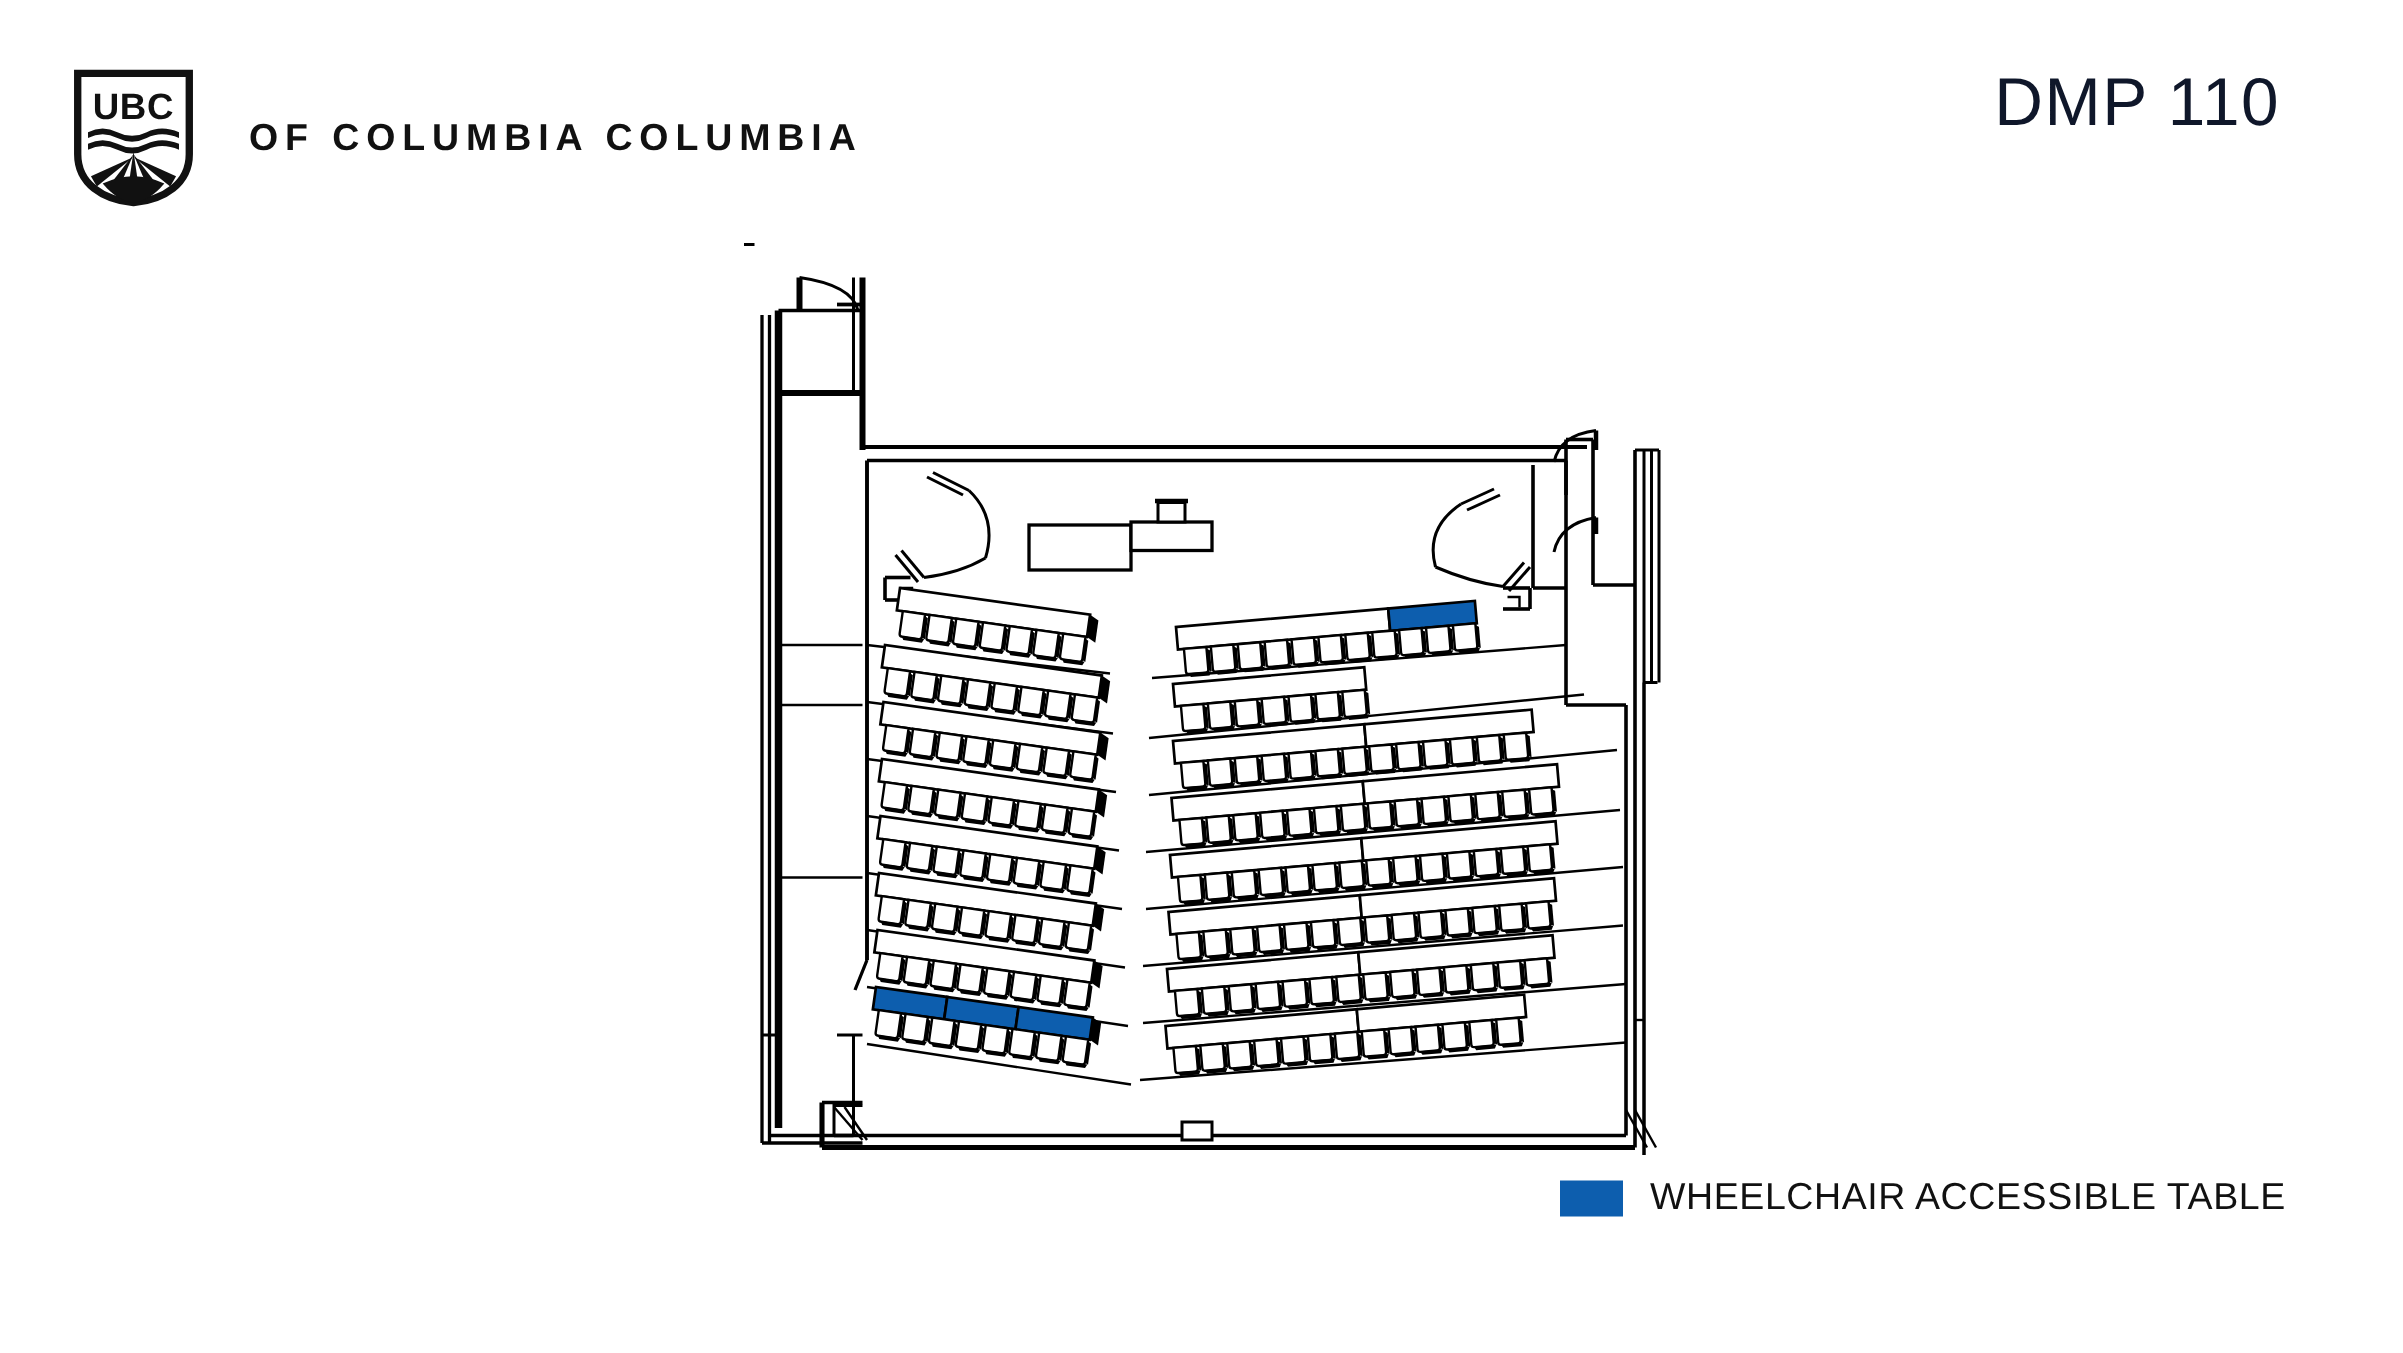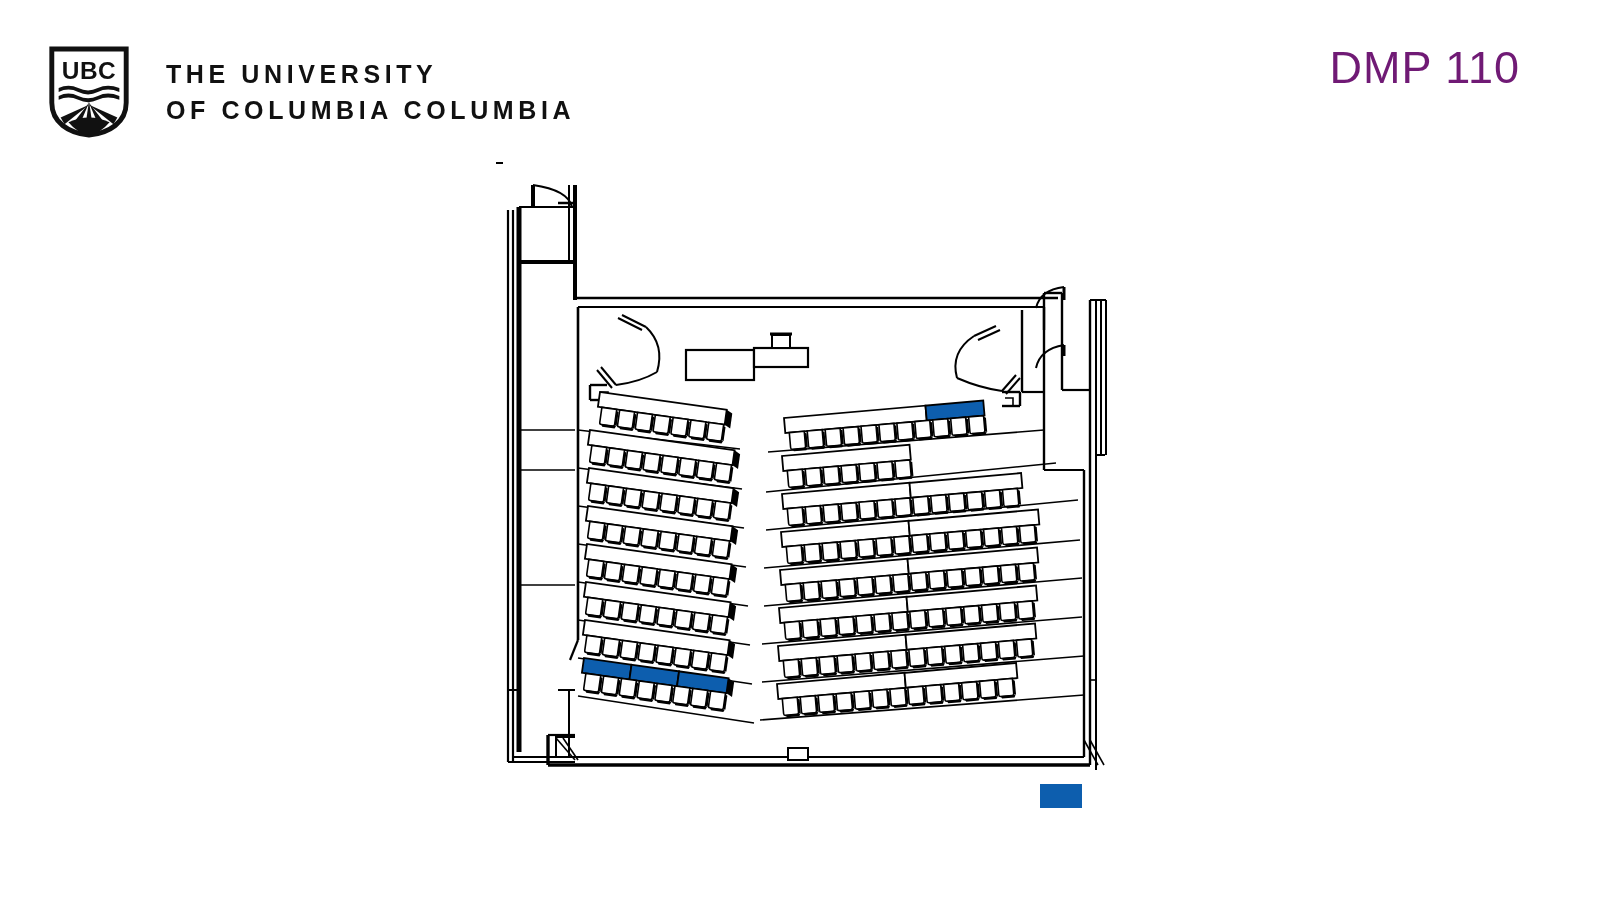--- a/index.html
+++ b/index.html
@@ -15,21 +15,21 @@
   #crest{width:82px;height:92px;display:block;}
   #wordmark{margin-left:36px;display:flex;flex-direction:column;justify-content:center;}
   .wm-line{
     font-family:"Liberation Sans", sans-serif;
     font-weight:bold;font-size:25px;letter-spacing:4.6px;
     line-height:36px;color:#111111;white-space:nowrap;
   }
   #room-title{
     position:absolute;right:82px;top:42px;
     font-family:"Liberation Sans", sans-serif;
-    font-size:45px;font-weight:400;letter-spacing:1px;color:#701a75;
+    font-size:45px;font-weight:400;letter-spacing:1px;color:#0f172a;
     white-space:nowrap;
     margin-left:44px;
   }
   
   #plan-wrap{position:absolute;left:0;top:0;width:1602px;height:902px;}
   #floorplan{position:absolute;left:0;top:0;}
   
   #legend{
     position:absolute;left:1040px;top:784px;
     display:flex;align-items:center;
@@ -58,21 +58,20 @@
         <path d="M41 56 L45 84 L37 84 Z"></path>
         <path d="M41 58 L58 80 L52 84 Z"></path>
         <path d="M41 58 L24 80 L30 84 Z"></path>
         <path d="M41 60 L70 73 L66 80 Z"></path>
         <path d="M41 60 L12 73 L16 80 Z"></path>
         <path d="M20 78 q21 -10 42 0 q-10 12 -21 13 q-11 -1 -21 -13 z"></path>
       </g>
     </svg>
 
     <div id="wordmark">
-      <div class="wm-line">THE UNIVERSITY</div>
       <div class="wm-line">OF COLUMBIA COLUMBIA</div>
     </div>
   </div>
 
   <div id="room-title">DMP 110</div>
 </div>
 
 <div id="plan-wrap">
 <svg id="floorplan" width="1602" height="902" viewBox="0 0 1602 902">
   <defs>
@@ -459,13 +458,14 @@
       <use href="#chairGlyph" x="184" y="15"></use>
           <use href="#chairGlyph" x="202" y="15"></use>
       <use href="#chairGlyph" x="220" y="15"></use>
     </g>
   </g>
 </svg>
 </div>
 
 <div id="legend">
   <span id="legend-swatch" style="background: rgb(13, 94, 174);"></span>
+  <span id="legend-label">WHEELCHAIR ACCESSIBLE TABLE</span>
 </div>
 
 </body></html>

